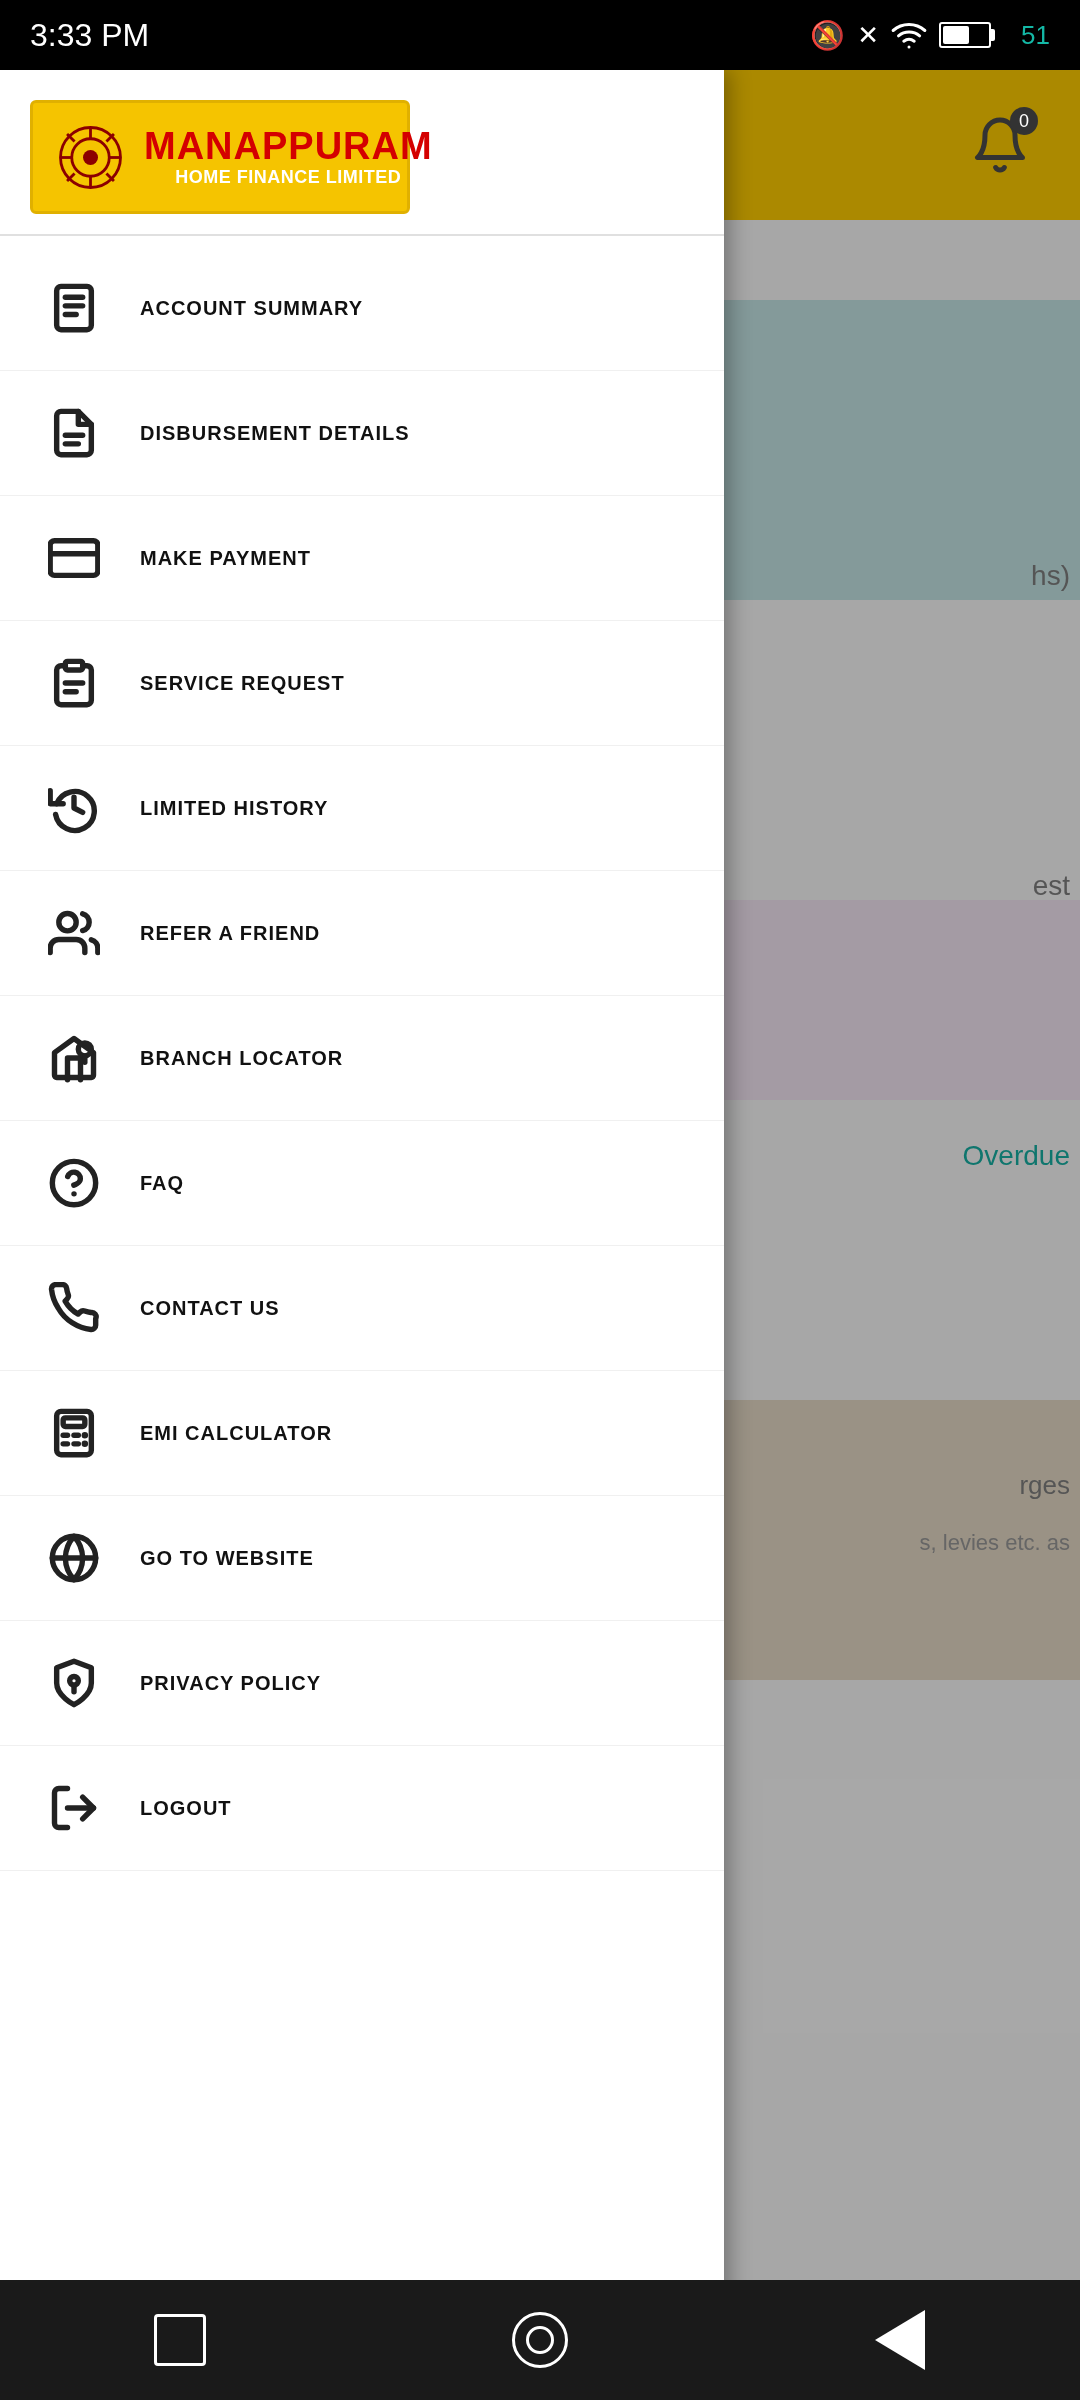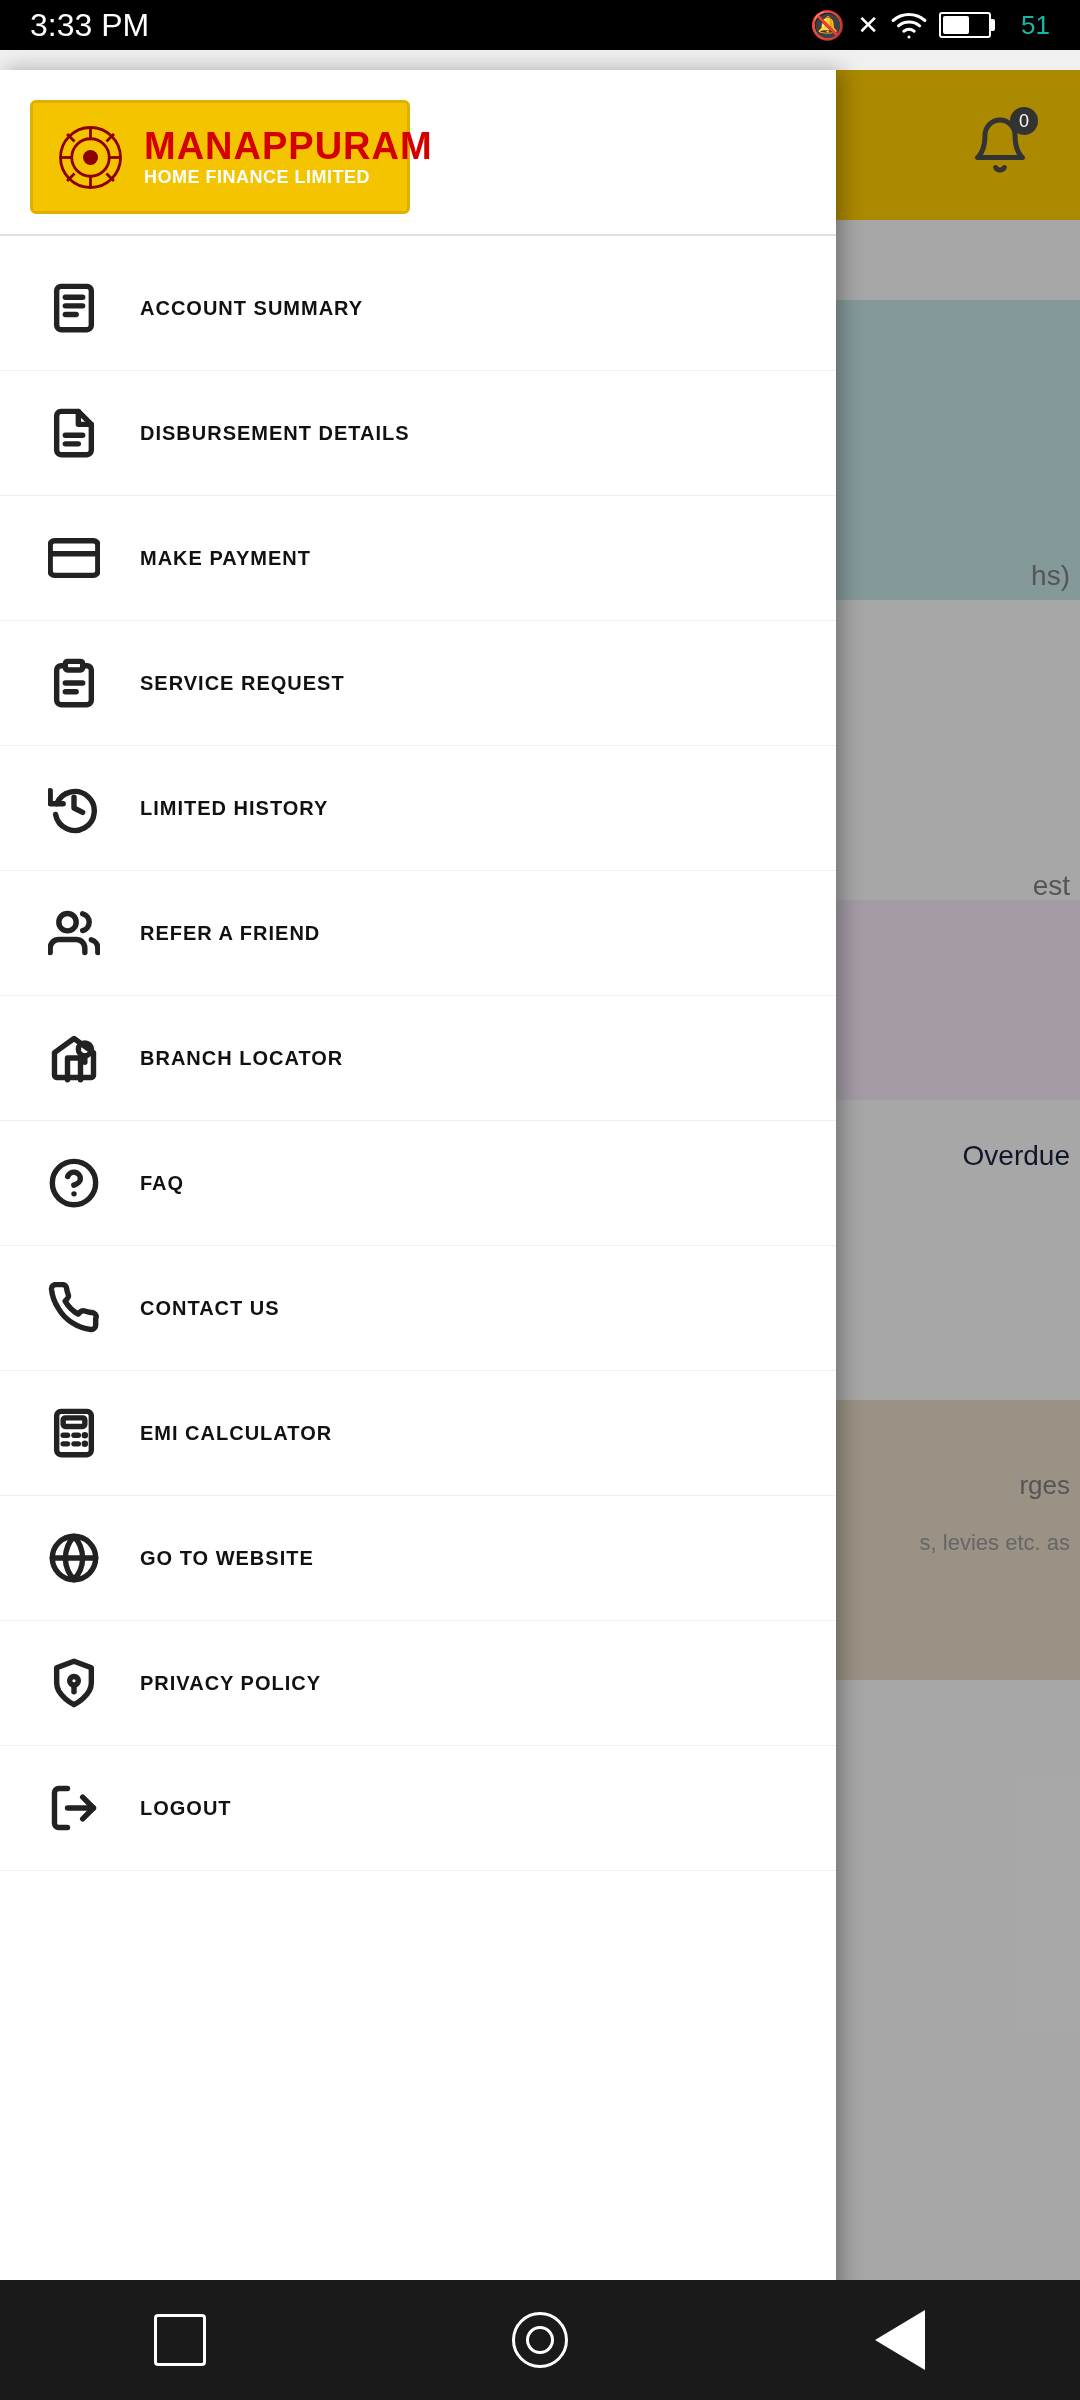--- a/index.html
+++ b/index.html
@@ -9,21 +9,21 @@
       height: 2400px;
       background: #f0f0f0;
       font-family: 'Arial', sans-serif;
       overflow: hidden;
       position: relative;
     }
 
     
     .status-bar {
       width: 100%;
-      height: 50px;
+      height: 70px;
       background: #000;
       display: flex;
       align-items: center;
       justify-content: space-between;
       padding: 0 30px;
       position: relative;
       z-index: 100;
     }
     .status-time {
       color: #fff;
@@ -63,27 +63,28 @@
       height: 2330px;
       background: rgba(0,0,0,0.3);
       z-index: 50;
     }
 
     
     .drawer {
       position: absolute;
       top: 70px;
       left: 0;
-      width: 836px;
+      width: 724px;
       height: 2330px;
       background: #fff;
       z-index: 60;
       display: flex;
       flex-direction: column;
       box-shadow: 6px 0 20px rgba(0,0,0,0.3);
+      text-align: center;
     }
 
     
     .drawer-logo {
       padding: 30px 30px 20px 30px;
       border-bottom: 2px solid #e0e0e0;
       background: #fff;
     }
     .logo-box {
       background: #f5c400;
@@ -236,21 +237,21 @@
       right: 10px;
       font-size: 28px;
       color: #555;
       z-index: 51;
     }
     .bg-text-3 {
       position: absolute;
       top: 1140px;
       right: 10px;
       font-size: 28px;
-      color: #0f172a;
+      color: #0f766e;
       z-index: 51;
     }
     .bg-text-4 {
       position: absolute;
       top: 1470px;
       right: 10px;
       font-size: 26px;
       color: #555;
       z-index: 51;
     }

